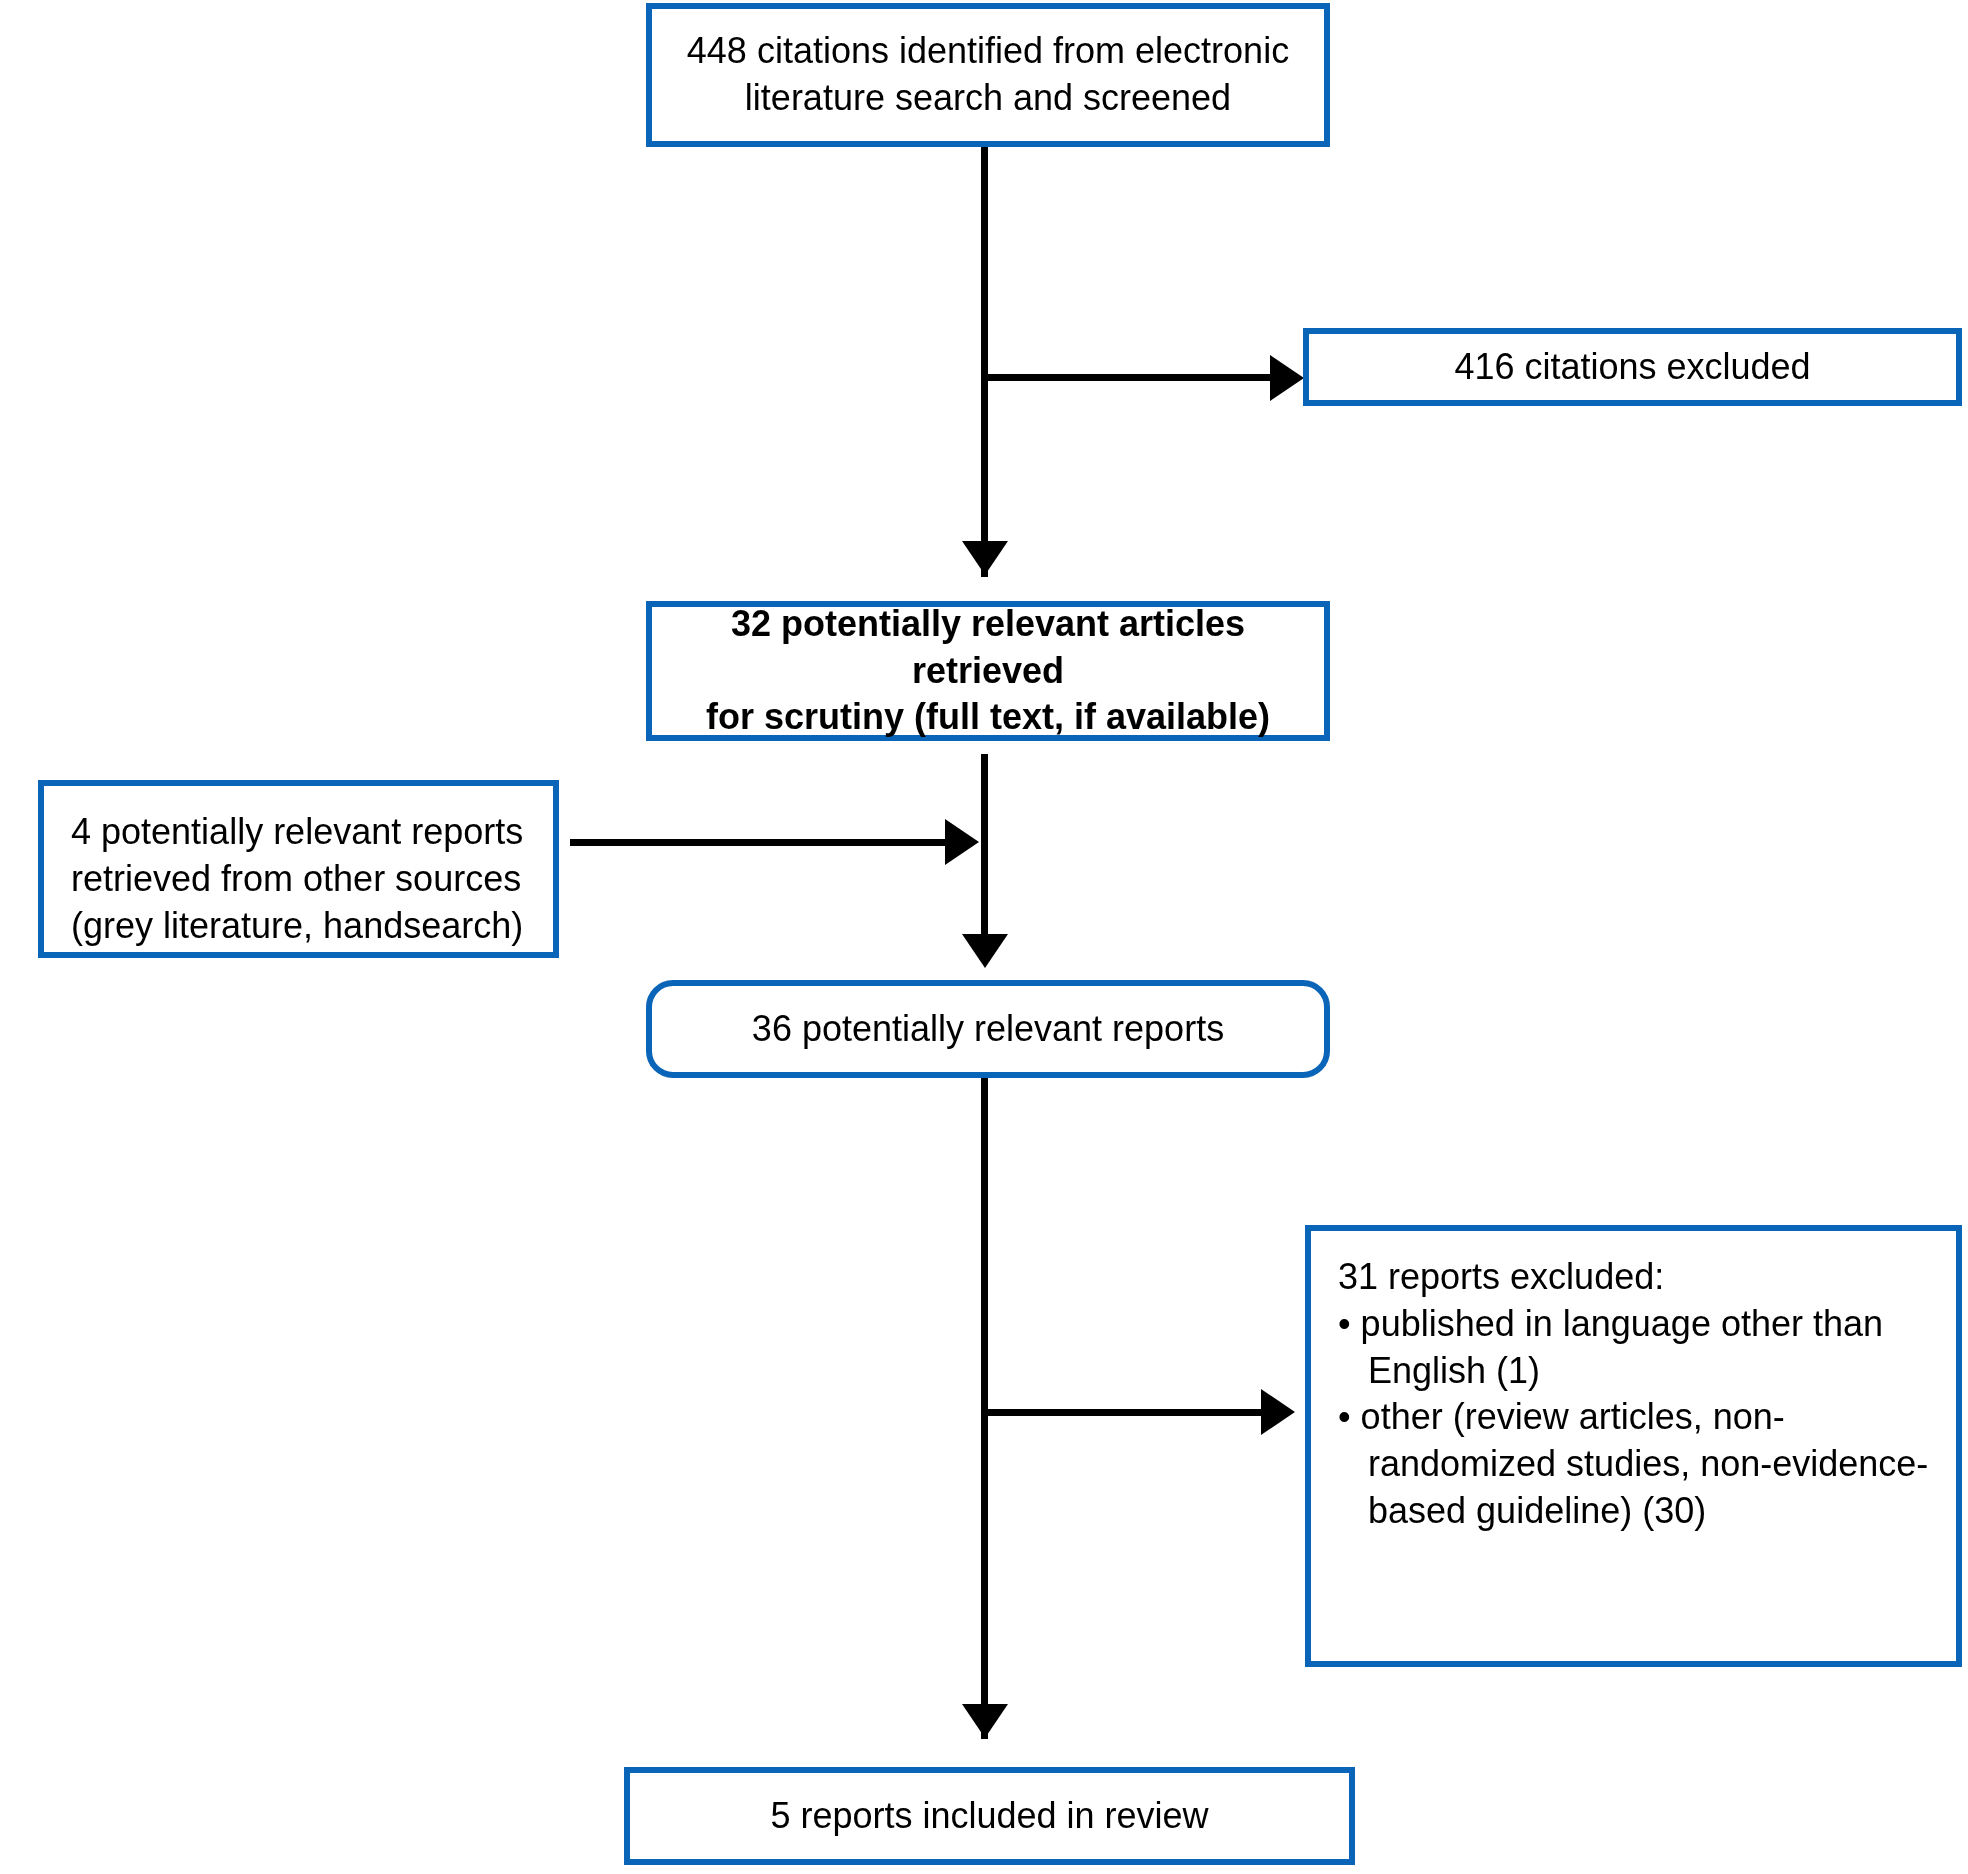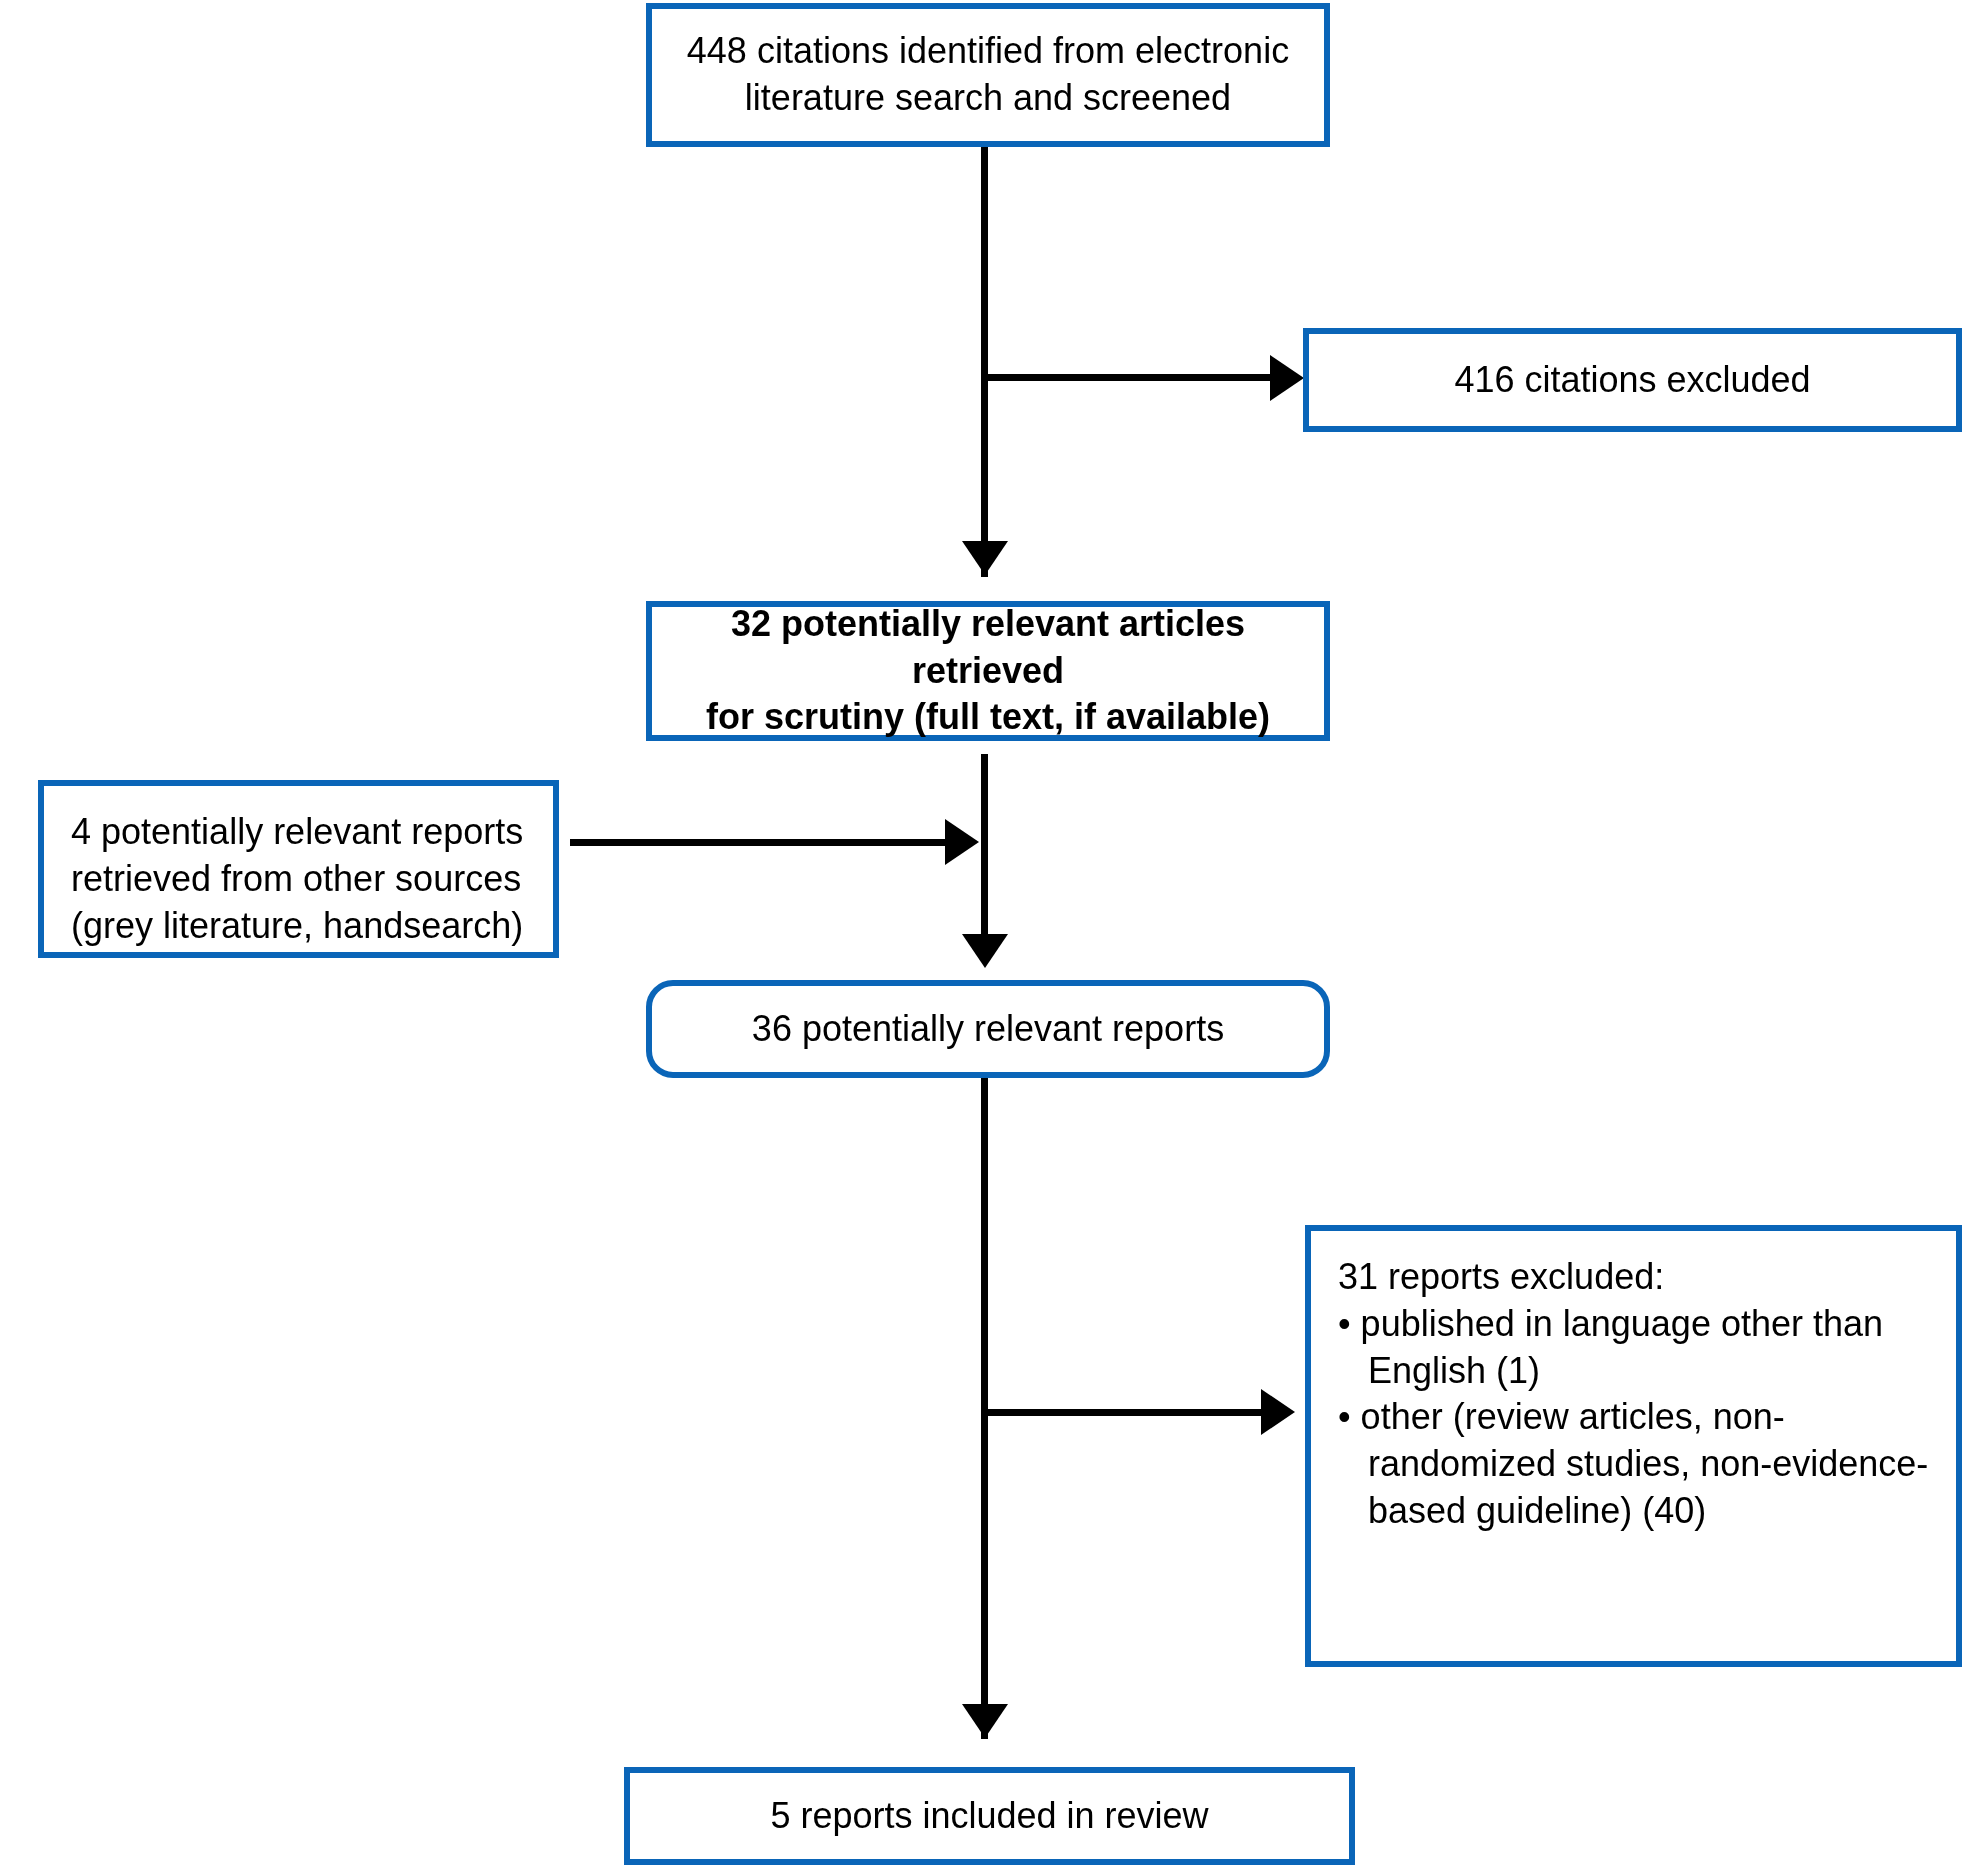--- a/index.html
+++ b/index.html
@@ -78,21 +78,21 @@
       <span class="plain-line">literature search and screened</span>
     </div>
   </div>
 
   <div class="edge v-line" style="left:981px; top:147px; height:430px;"></div>
   <div class="arrow-down" style="left:962px; top:541px;"></div>
 
   <div class="edge h-line" style="left:981px; top:374px; width:303px;"></div>
   <div class="arrow-right" style="left:1270px; top:355px;"></div>
 
-  <div class="node" style="left:1303px; top:328px; width:659px; height:104px;">
+  <div class="node" style="left:1303px; top:328px; width:659px; height:78px;">
     <div class="inner">
       <span class="plain-line">416 citations excluded</span>
     </div>
   </div>
 
   <div class="node" style="left:646px; top:601px; width:684px; height:140px;font-weight:bold;">
     <div class="inner">
       <span class="plain-line">32 potentially relevant articles retrieved</span>
       <span class="plain-line">for scrutiny (full text, if available)</span>
     </div>
@@ -121,21 +121,21 @@
   <div class="edge v-line" style="left:981px; top:1078px; height:661px;"></div>
   <div class="arrow-down" style="left:962px; top:1704px;"></div>
 
   <div class="edge h-line" style="left:981px; top:1409px; width:294px;"></div>
   <div class="arrow-right" style="left:1261px; top:1389px;"></div>
 
   <div class="node left-align" style="left:1305px; top:1225px; width:657px; height:442px;">
     <div class="inner">
       <span class="plain-line">31 reports excluded:</span>
       <span class="bullet-line">• published in language other than English (1)</span>
-      <span class="bullet-line">• other (review articles, non-randomized studies, non-evidence-based guideline) (40)</span>
+      <span class="bullet-line">• other (review articles, non-randomized studies, non-evidence-based guideline) (30)</span>
     </div>
   </div>
 
   <div class="node" style="left:624px; top:1767px; width:731px; height:98px;">
     <div class="inner">
       <span class="plain-line">5 reports included in review</span>
     </div>
   </div>
 
 </div>

